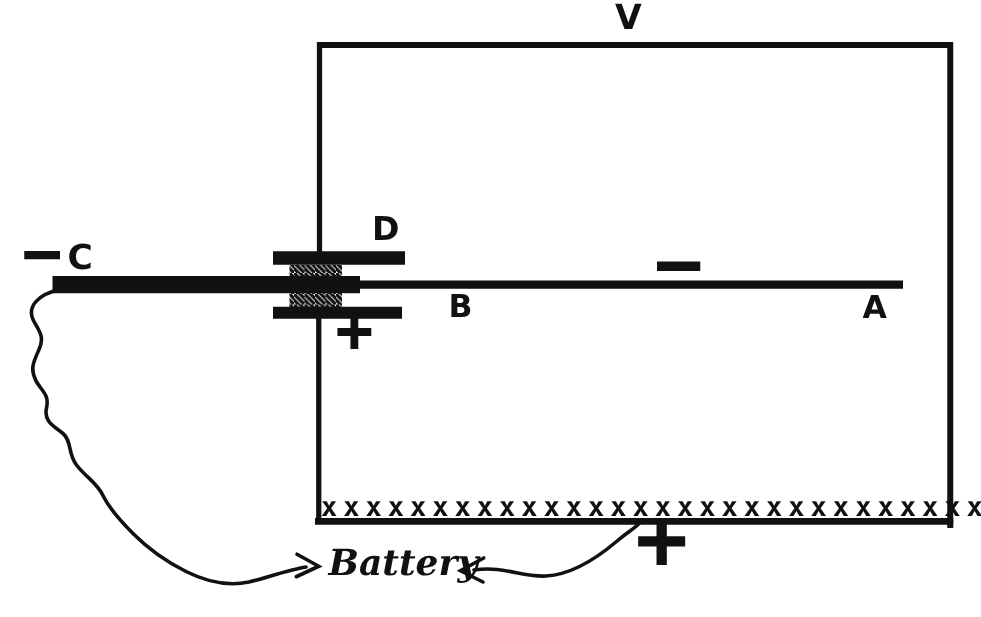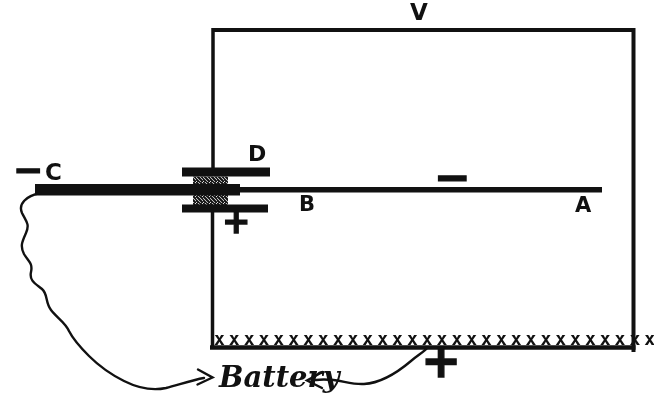--- a/index.html
+++ b/index.html
@@ -62,15 +62,15 @@
   <div class="label letter" style="left:299px;top:194px;font-size:21px;">B</div>
   <div class="label letter" style="left:575px;top:195px;font-size:21px;">A</div>
 
   <div class="label sym" style="left:13px;top:152px;font-size:36px;line-height:36px;">−</div>
   <div class="label sym" style="left:434px;top:155px;font-size:44px;line-height:44px;">−</div>
   <div class="label sym" style="left:222px;top:204px;font-size:34px;line-height:34px;">+</div>
   <div class="label sym" style="left:421px;top:336px;font-size:48px;line-height:48px;">+</div>
 
   <div class="label xrow" style="left:214px;top:332px;line-height:13px;">xxxxxxxxxxxxxxxxxxxxxxxxxxxxxxxxxxx</div>
 
-  <div class="label name" style="left:219px;top:363px;font-size:29px;">Battery</div>
+  <div class="label name" style="left:219px;top:363px;font-size:24px;">Battery</div>
 
 </div>
 
 </body></html>

